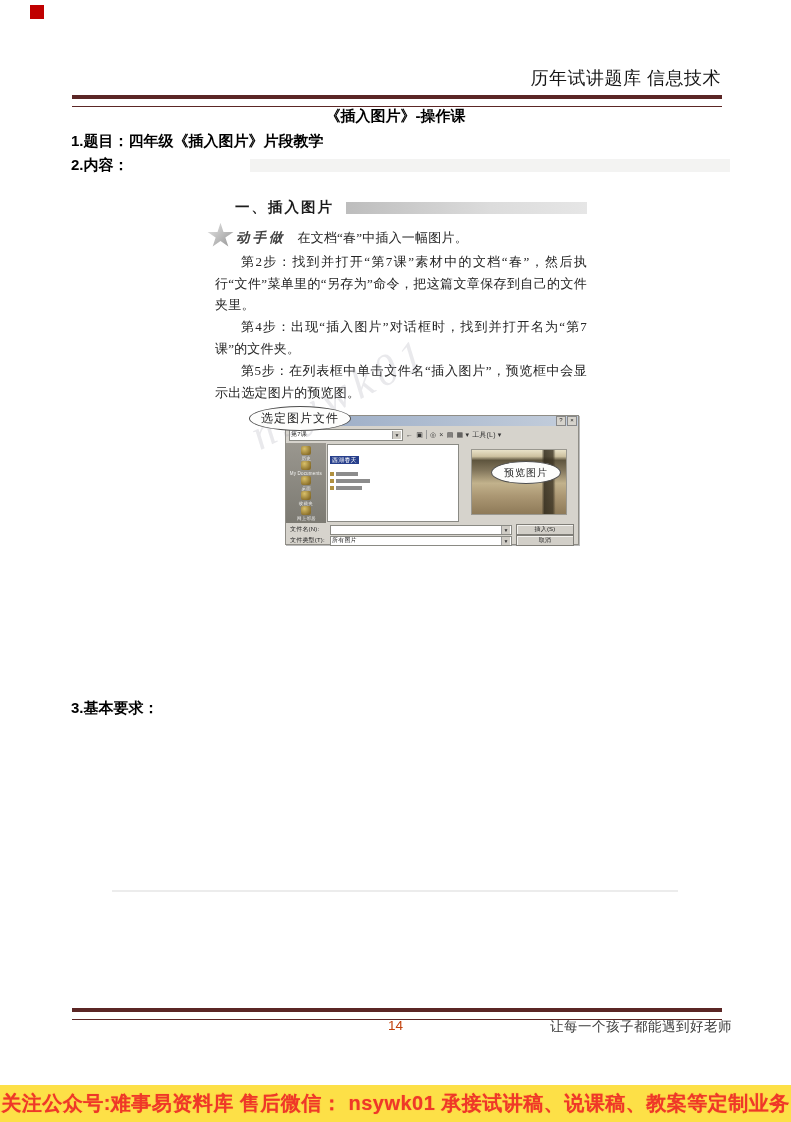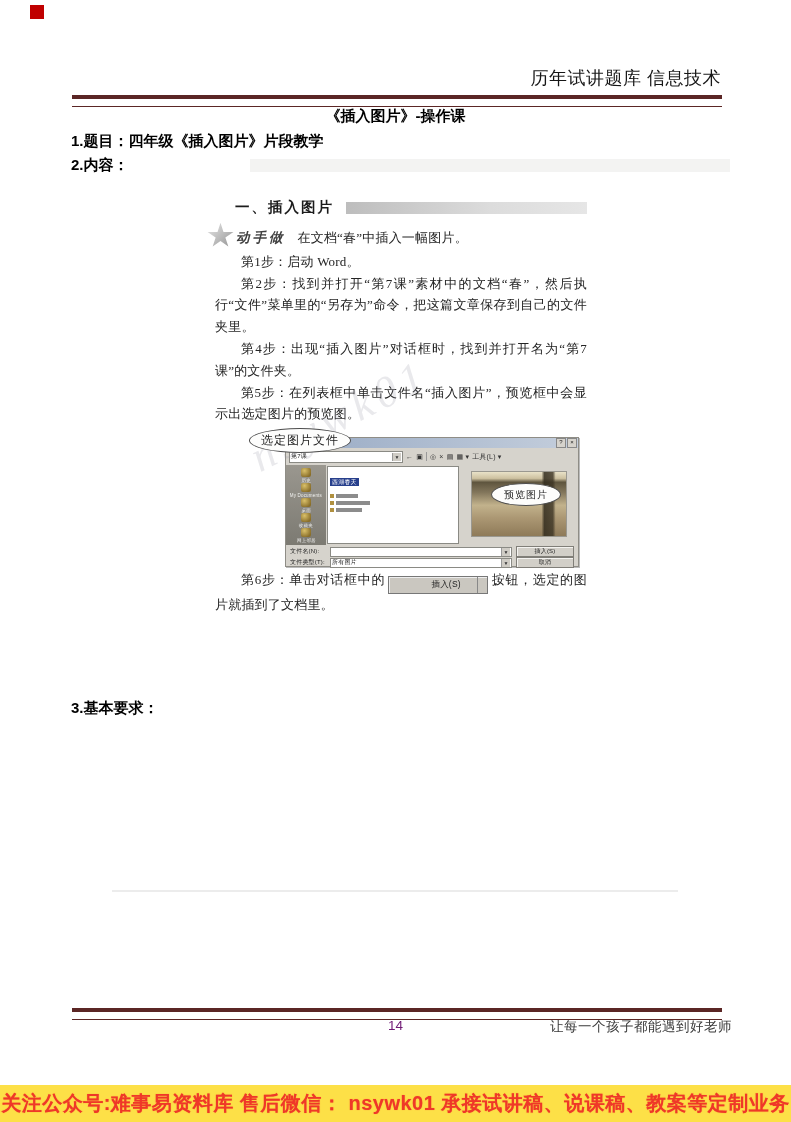--- a/index.html
+++ b/index.html
@@ -102,21 +102,21 @@
   .inline-btn .dd{width:9px;height:100%;border-left:1px solid #888;font-size:5px;display:flex;
                   align-items:center;justify-content:center;color:#333;}
 
   
   .req-list{position:absolute;left:76px;top:716px;font-family:"Liberation Serif",serif;
             font-size:14.5px;color:#222;line-height:27px;letter-spacing:0.5px;}
   .req-list div{height:27px;}
 
   
   .footer-row{position:absolute;left:72px;top:1018px;width:660px;height:18px;font-size:13.5px;color:#333;}
-  .page-number{position:absolute;left:49%;transform:translateX(-50%);color:#701a75;}
+  .page-number{position:absolute;left:49%;transform:translateX(-50%);color:#c2410c;}
   .slogan{position:absolute;right:0;color:#3a3a3a;letter-spacing:0.5px;}
 
   
   .banner{position:absolute;left:0;top:1085px;width:791px;height:37px;background:#fde047;
           display:flex;align-items:center;justify-content:center;}
   .banner-text{color:#ef3828;font-weight:bold;font-size:20px;white-space:nowrap;letter-spacing:0.5px;
                text-shadow:0 0 1px rgba(239,56,40,0.55);}
 </style>
 </head>
 <body>
@@ -135,21 +135,20 @@
   <div class="scan">
     <div class="scan-heading-row">
       <span class="scan-heading">一、插入图片</span>
       <span class="heading-bar"></span>
     </div>
     <div class="hands-row">
       <span class="star-icon"></span>
       <span class="hands-label">动手做</span>
       <span class="hands-text">在文档“春”中插入一幅图片。</span>
     </div>
-    <p>第1步：启动 Word。</p>
     <p>第2步：找到并打开“第7课”素材中的文档“春”，然后执行“文件”菜单里的“另存为”命令，把这篇文章保存到自己的文件夹里。</p>
     <p>第4步：出现“插入图片”对话框时，找到并打开名为“第7课”的文件夹。</p>
     <p>第5步：在列表框中单击文件名“插入图片”，预览框中会显示出选定图片的预览图。</p>
 
     <div class="figure">
       <div class="watermark">nsywk01</div>
 
       <div class="dialog">
         <div class="dlg-titlebar">
           <span class="dlg-btn">?</span>
@@ -229,24 +228,20 @@
             </span>
             <span class="dlg-push">取消</span>
           </div>
         </div>
       </div>
 
       <div class="callout callout-select">选定图片文件</div>
       <div class="callout callout-preview">预览图片</div>
     </div>
 
-    <p class="step6"><span>第6步：单击对话框中的</span><span class="inline-btn">
-          <span class="lbl">插入(S)</span>
-          <span class="dd">▼</span>
-        </span><span>按钮，选定的图片就插到了文档里。</span></p>
   </div>
 
   <div class="h-bold req-label">3.基本要求：</div>
 
   <div class="shade shade-b"></div>
 
   <div class="rule rule-bottom"></div>
   <div class="footer-row">
     <span class="page-number">14</span>
     <span class="slogan">让每一个孩子都能遇到好老师</span>

